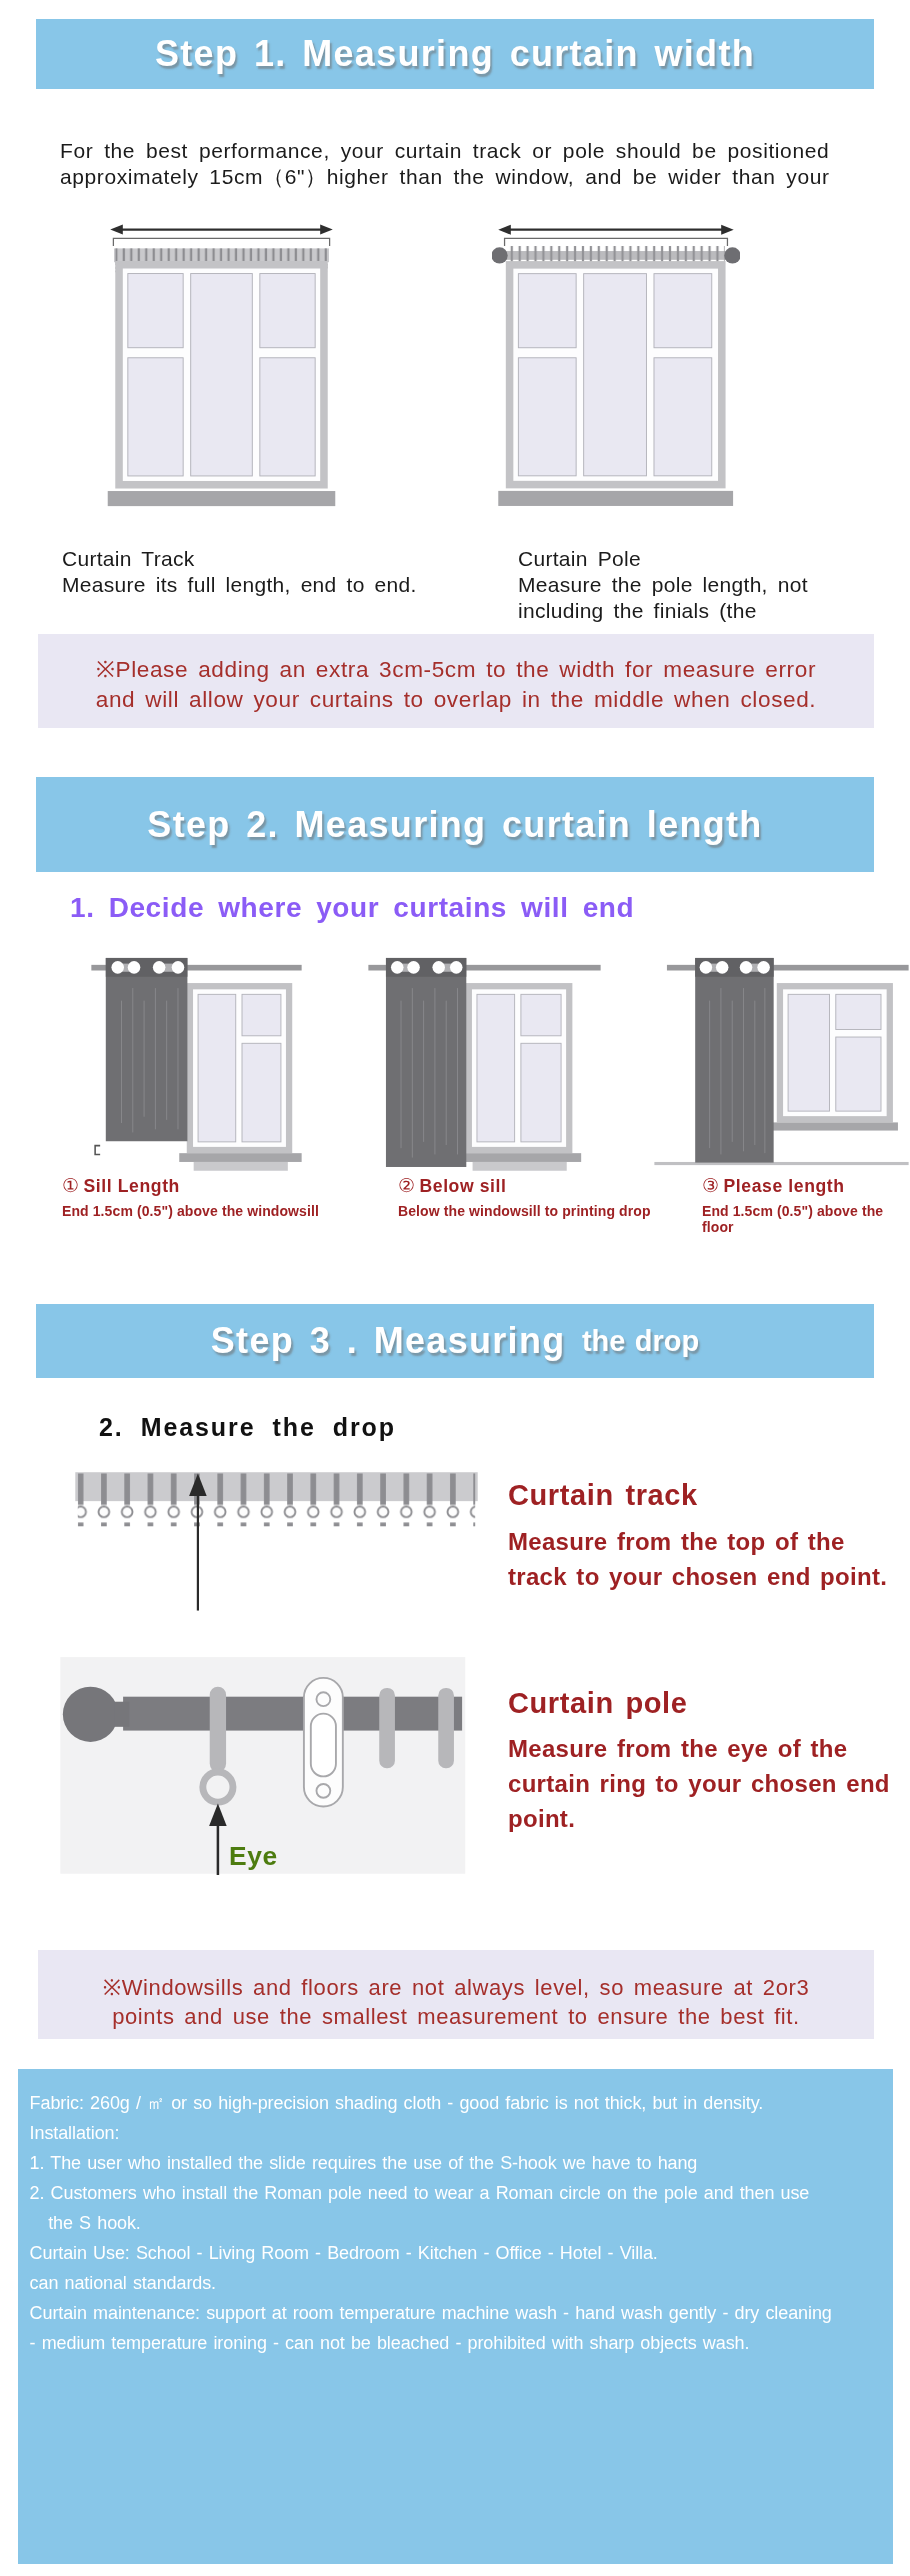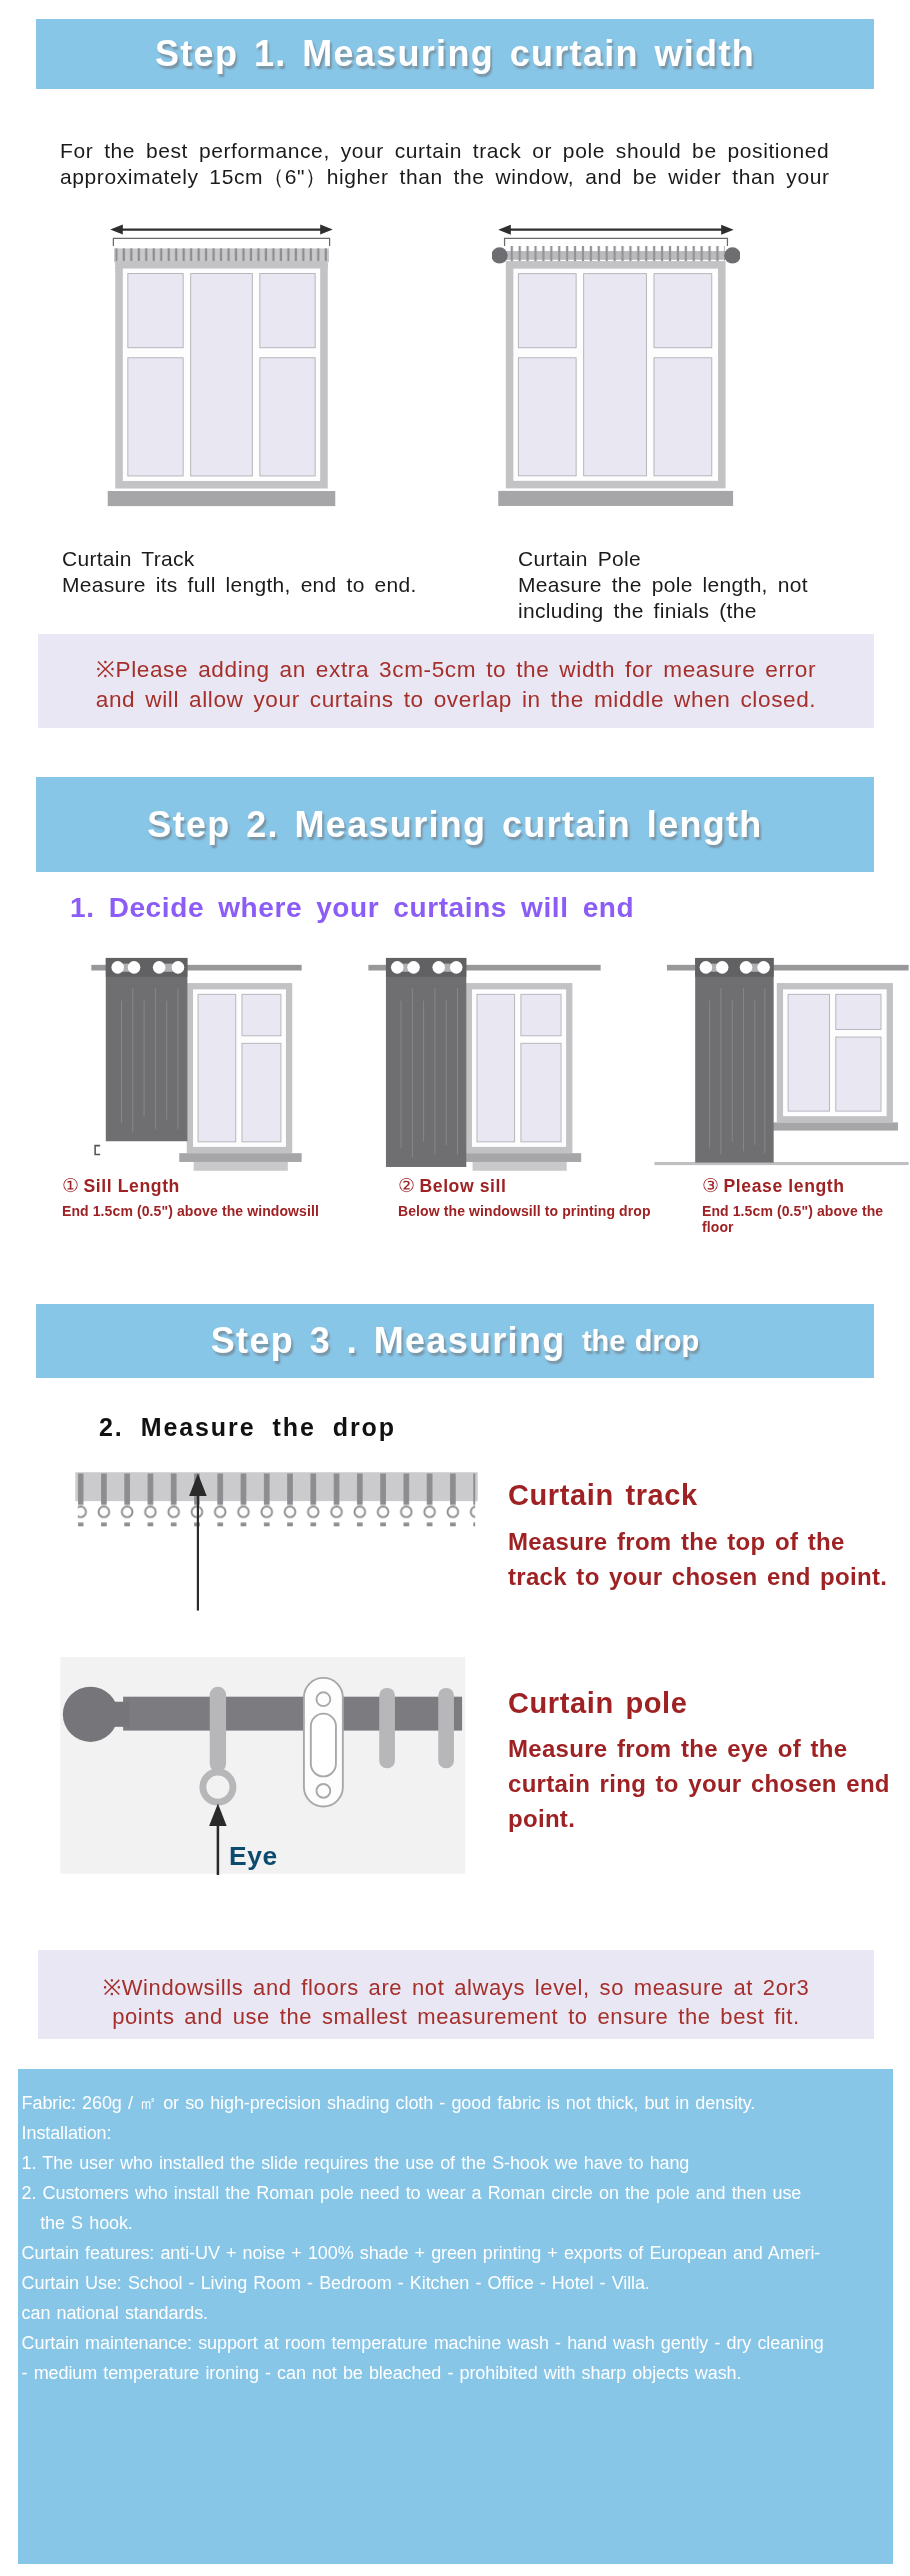--- a/index.html
+++ b/index.html
@@ -17,23 +17,23 @@
   .notice-1{font-size:22.6px;line-height:30px;padding-top:21.4px;}
   .notice-2{font-size:22px;line-height:29px;padding-top:22.6px;}
   .h1{font-weight:bold;font-size:28px;color:#8b5cf6;letter-spacing:0.6px;word-spacing:5.7px;}
   .h2{font-weight:bold;font-size:25px;color:#111;letter-spacing:1.9px;word-spacing:8.2px;}
   .opt-title{color:var(--heading-red,#9d2b28);font-weight:bold;font-size:17.6px;letter-spacing:0.6px;}
   .opt-num{font-weight:normal;font-size:19px;margin-right:3.8px;}
   .opt-desc{color:var(--heading-red,#9d2b28);font-weight:bold;font-size:14px;margin-top:5.7px;letter-spacing:0.1px;}
   .red-title{color:var(--heading-red,#9e2123);font-weight:bold;font-size:29px;letter-spacing:0.6px;word-spacing:3.1px;}
   .red-body{color:var(--heading-red,#9e2123);font-weight:bold;font-size:24px;line-height:35px;
             letter-spacing:0.3px;word-spacing:2.5px;}
-  .footer{background:var(--banner-blue,#88c6e8);color:#fff;box-sizing:border-box;padding:19px 0 0 4px;}
+  .footer{background:var(--banner-blue,#88c6e8);color:#fff;box-sizing:border-box;padding:19px 0 0 12px;}
   .footer-line{white-space:pre;font-size:18px;line-height:30px;letter-spacing:-0.1px;word-spacing:1.3px;}
-  .eye-label{font-weight:bold;font-size:26.4px;color:#0c4a6e;letter-spacing:0.6px;}
+  .eye-label{font-weight:bold;font-size:26.4px;color:#4d7c0f;letter-spacing:0.6px;}
   svg{display:block;}
 </style>
 </head>
 <body>
 
 <div id="page">
 
   <div class="abs banner" style="left:36px;top:19px;width:838px;height:70px;">
     <span>Step 1. Measuring curtain width</span>
   </div>
@@ -258,21 +258,20 @@
     <div>※Windowsills and floors are not always level, so measure at 2or3</div>
     <div>points and use the smallest measurement to ensure the best fit.</div>
   </div>
 
   <div class="abs footer" style="left:17.6px;top:2069px;width:875px;height:495px;">
     <div class="footer-line">Fabric: 260g / ㎡ or so high-precision shading cloth - good fabric is not thick, but in density.</div>
     <div class="footer-line">Installation:</div>
     <div class="footer-line">1. The user who installed the slide requires the use of the S-hook we have to hang</div>
     <div class="footer-line">2. Customers who install the Roman pole need to wear a Roman circle on the pole and then use</div>
     <div class="footer-line">   the S hook.</div>
-    <div class="footer-line">Curtain features: anti-UV + noise + 100% shade + green printing + exports of European and Ameri-</div>
     <div class="footer-line">Curtain Use: School - Living Room - Bedroom - Kitchen - Office - Hotel - Villa.</div>
     <div class="footer-line">can national standards.</div>
     <div class="footer-line">Curtain maintenance: support at room temperature machine wash - hand wash gently - dry cleaning</div>
     <div class="footer-line">- medium temperature ironing - can not be bleached - prohibited with sharp objects wash.</div>
   </div>
 
 </div>
 
 
 </body></html>

